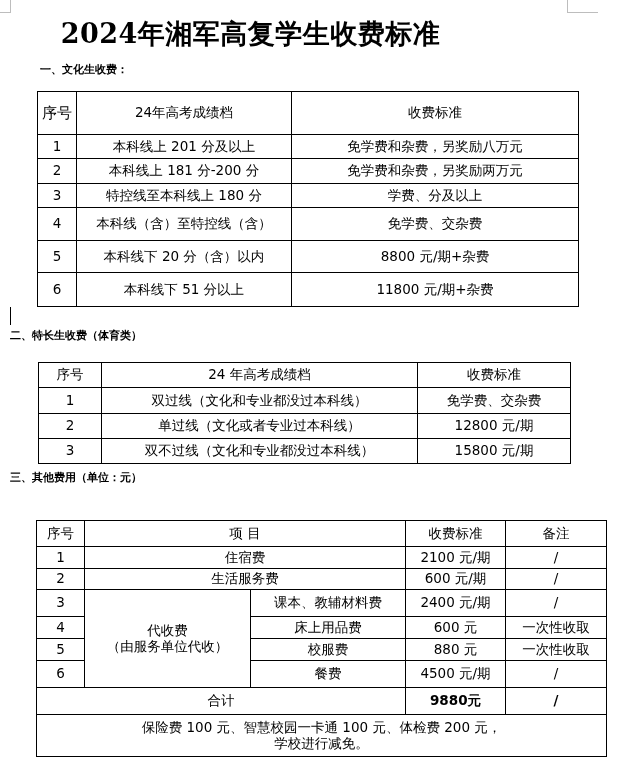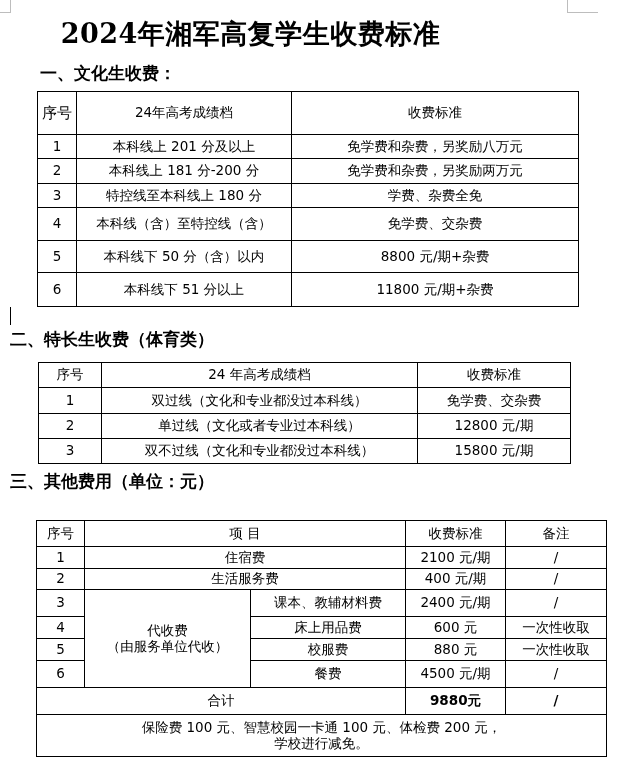--- a/index.html
+++ b/index.html
@@ -3,21 +3,21 @@
 <meta charset="utf-8">
 <style>
   html, body { margin:0; padding:0; background:#ffffff; }
   body { width:617px; height:775px; position:relative; overflow:hidden;
          font-family:"DejaVu Serif","Liberation Serif",serif; color:#000; }
   .corner-mark { position:absolute; border-color:#bdbdbd; border-style:solid; width:10px; height:12px; }
   .cm-tl { left:0; top:0; border-width:0 1px 1px 0; }
   .cm-tr { left:567px; top:0; border-width:0 0 1px 1px; width:30px; }
   .doc-title { position:absolute; left:0; width:501px; top:16px; text-align:center;
                font-size:27px; font-weight:bold; letter-spacing:0.5px; }
-  .section-heading { position:absolute; font-weight:bold; font-size:17px;
+  .section-heading { position:absolute; font-weight:bold; font-size:11px;
                      font-family:"DejaVu Sans","Liberation Sans",sans-serif; }
   .text-cursor { position:absolute; left:10px; top:307px; width:1px; height:18px; background:#000; }
   table { position:absolute; border-collapse:collapse; table-layout:fixed;
           font-family:"DejaVu Sans","Liberation Sans",sans-serif; font-size:13.5px;padding-left:24px; }
   td { border:1.5px solid #000; text-align:center; vertical-align:middle; padding:0; line-height:1.15; }
   .bold { font-weight:bold; }
 </style>
 </head>
 <body>
 
@@ -46,30 +46,30 @@
     <td>免学费和杂费，另奖励八万元</td>
   </tr>
   <tr style="height:25px">
     <td>2</td>
     <td>本科线上 181 分-200 分</td>
     <td>免学费和杂费，另奖励两万元</td>
   </tr>
   <tr style="height:24px">
     <td>3</td>
     <td>特控线至本科线上 180 分</td>
-    <td>学费、杂费全免</td>
+    <td>学费、分及以上</td>
   </tr>
   <tr style="height:33px">
     <td>4</td>
     <td>本科线（含）至特控线（含）</td>
     <td>免学费、交杂费</td>
   </tr>
   <tr style="height:32px">
     <td>5</td>
-    <td>本科线下 50 分（含）以内</td>
+    <td>本科线下 20 分（含）以内</td>
     <td>8800 元/期+杂费</td>
   </tr>
   <tr style="height:34px">
     <td>6</td>
     <td>本科线下 51 分以上</td>
     <td>11800 元/期+杂费</td>
   </tr>
 </tbody>
   </table>
 
@@ -126,21 +126,21 @@
   </tr>
   <tr style="height:22px">
     <td>1</td>
     <td colspan="2">住宿费</td>
     <td>2100 元/期</td>
     <td>/</td>
   </tr>
   <tr style="height:21px">
     <td>2</td>
     <td colspan="2">生活服务费</td>
-    <td>400 元/期</td>
+    <td>600 元/期</td>
     <td>/</td>
   </tr>
   <tr style="height:27px">
     <td>3</td>
     <td rowspan="4">
       <div>代收费</div>
       <div>（由服务单位代收）</div>
     </td>
     <td>课本、教辅材料费</td>
     <td>2400 元/期</td>

